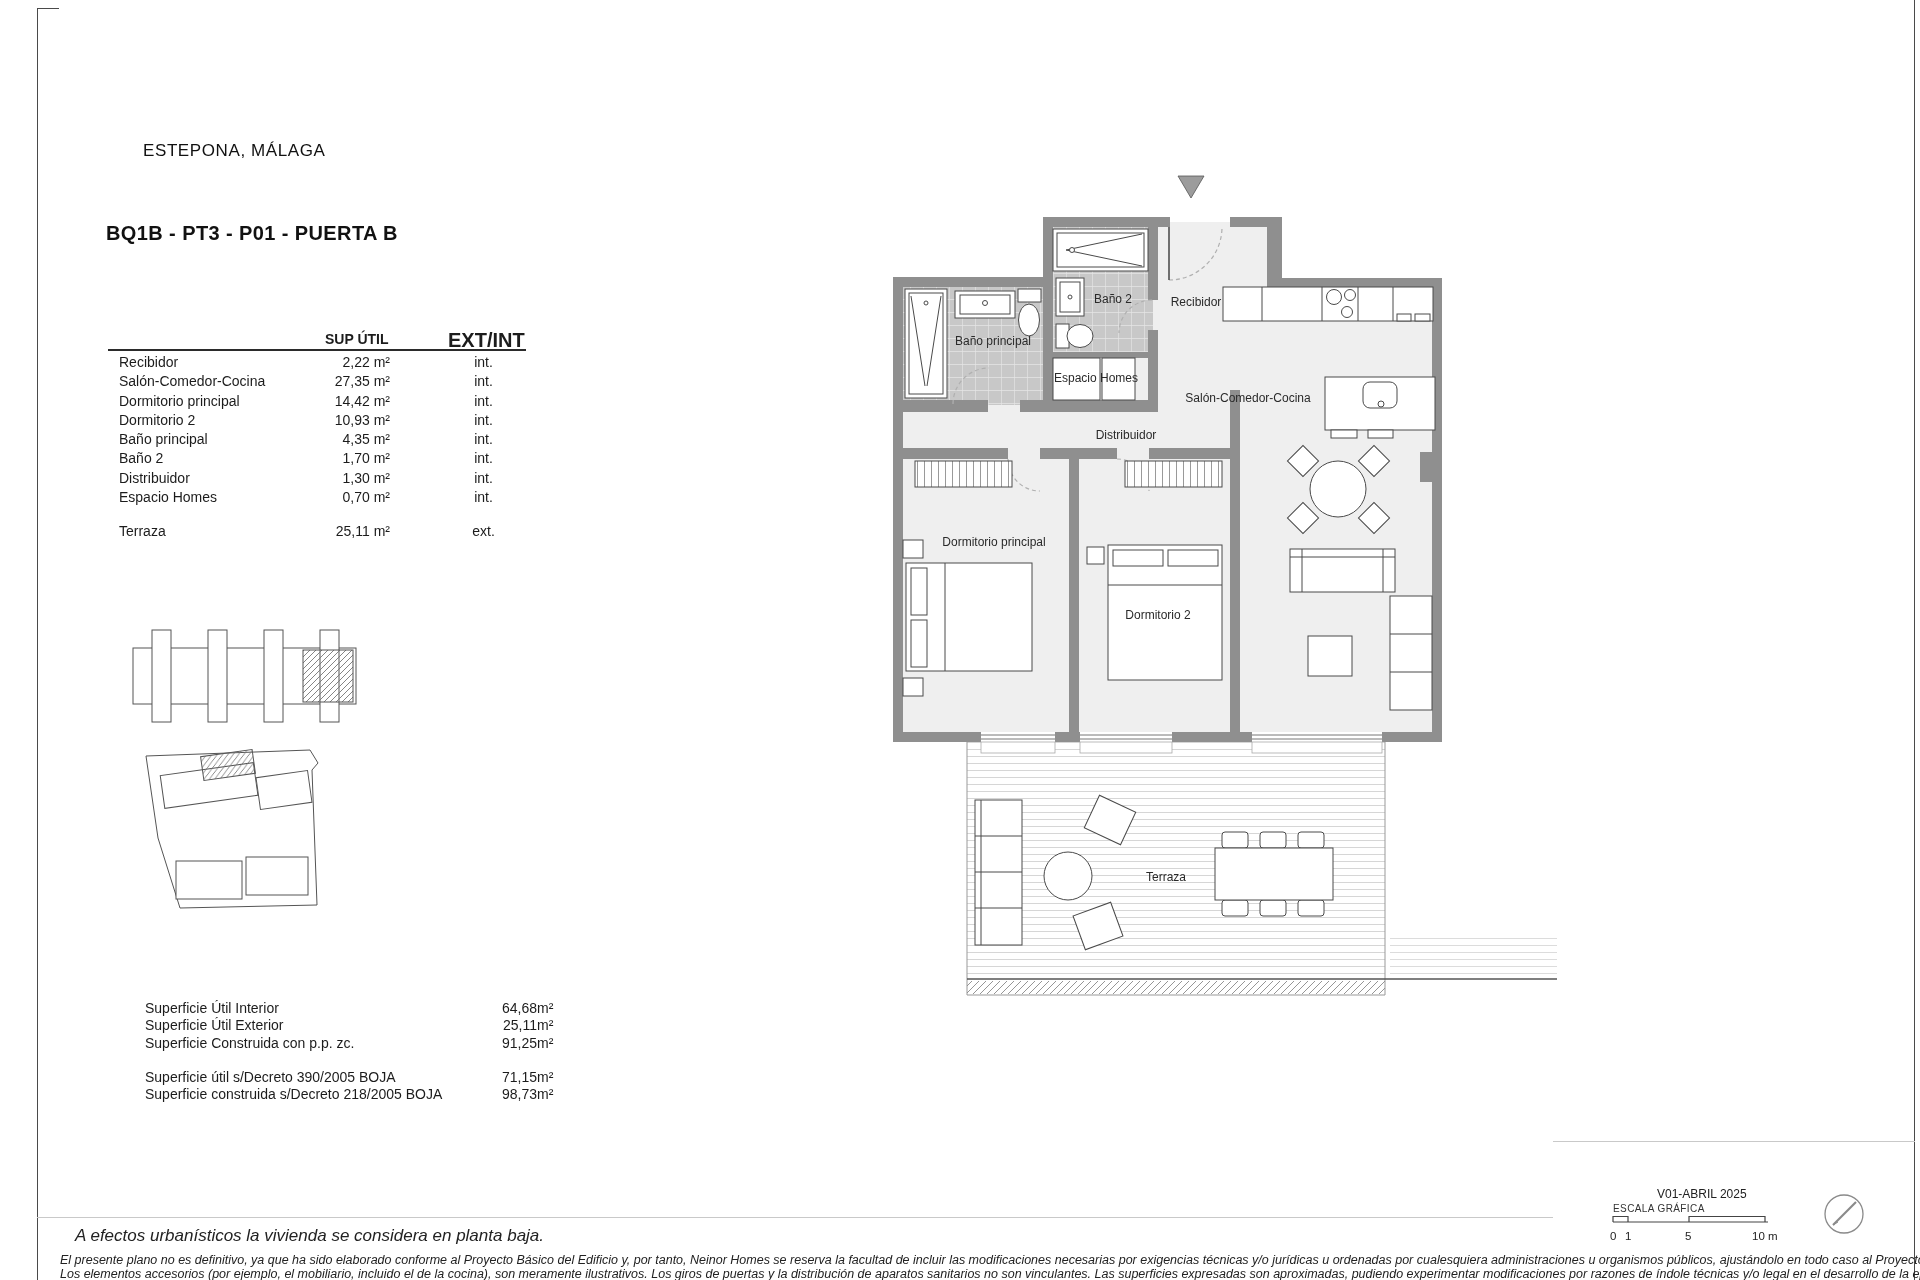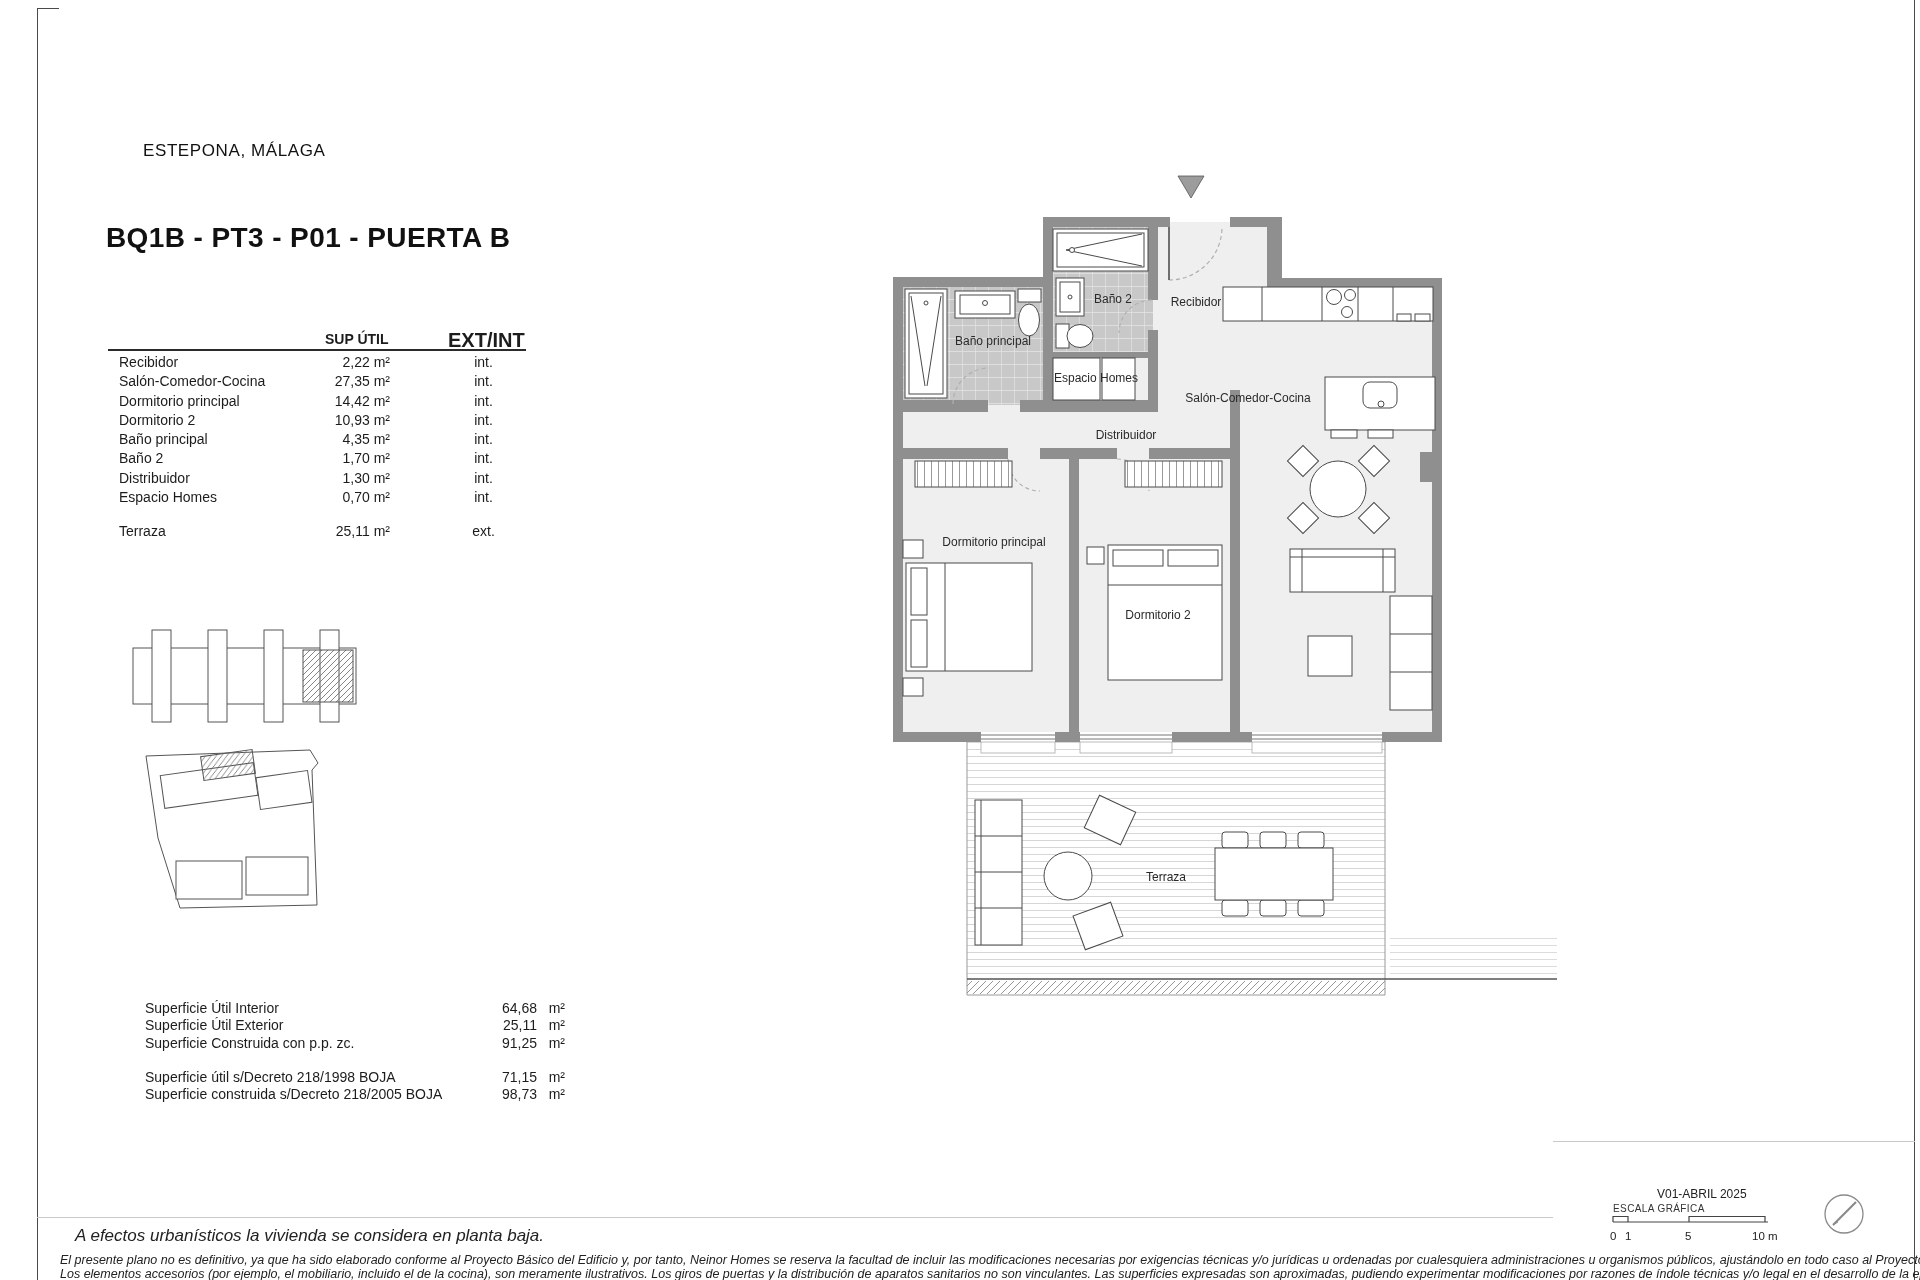--- a/index.html
+++ b/index.html
@@ -6,36 +6,36 @@
   body{
     width:1920px;height:1280px;position:relative;background:#ffffff;
     font-family:"Liberation Sans", sans-serif;color:#1c1c1c;overflow:hidden;
   }
   .abs{position:absolute;}
   
   .frame-line{position:absolute;background:#4a4a4a;}
   .sep-line{position:absolute;background:#c9c9c9;}
   
   #location{left:143px;top:141px;font-size:17px;letter-spacing:.6px;color:#111;}
-  #title{left:106px;top:222px;font-size:28px;font-weight:700;letter-spacing:.4px;color:#111;}
+  #title{left:106px;top:222px;font-size:20px;font-weight:700;letter-spacing:.4px;color:#111;}
   
   #tbl-head-sup{left:325px;top:331px;font-size:14px;font-weight:700;}
   #tbl-head-ext{left:448px;top:329px;font-size:20px;font-weight:700;}
   #tbl-rule{left:108px;top:349px;width:418px;height:2px;background:#2b2b2b;}
   #area-table{left:119px;top:353px;width:406px;font-size:14px;}
   .trow{display:grid;grid-template-columns:201px 70px 135px;line-height:19.3px;}
   .trow .c-name{text-align:left;}
   .trow .c-area{text-align:right;}
   .trow .c-type{text-align:center;padding-left:52px;}
   .trow.terrace{margin-top:15px;}
   
   #summary{left:105px;top:1000px;width:420px;font-size:14px;margin-left:40px;}
   .srow{display:grid;grid-template-columns:1fr 70px 28px;line-height:17.3px;}
   .srow .s-val{text-align:right;}
-  .srow .s-unit{text-align:right;}
+  .srow .s-unit{}
   .srow:nth-child(4){margin-top:17px;}
   
   #note-planta{left:75px;top:1226px;font-size:17px;font-style:italic;white-space:nowrap;color:#222;}
   #note-1{left:60px;top:1253px;font-size:12.5px;font-style:italic;white-space:nowrap;color:#222;}
   #note-2{left:60px;top:1267px;font-size:12.5px;font-style:italic;white-space:nowrap;color:#222;}
   
   #scale-version{left:1613px;top:1187px;font-size:12px;color:#222;margin-left:44px;}
   #scale-caption{left:1613px;top:1203px;font-size:10px;letter-spacing:.4px;color:#333;}
   .scale-tick{position:absolute;top:1230px;font-size:11.5px;color:#222;}
   svg text{font-family:"Liberation Sans", sans-serif;}
@@ -343,21 +343,21 @@
       <span>Superficie Útil Exterior</span>
       <span class="s-val">25,11</span>
       <span class="s-unit">m²</span>
     </div>
   <div class="srow">
       <span>Superficie Construida con p.p. zc.</span>
       <span class="s-val">91,25</span>
       <span class="s-unit">m²</span>
     </div>
   <div class="srow">
-      <span>Superficie útil s/Decreto 218/1998 BOJA</span>
+      <span>Superficie útil s/Decreto 390/2005 BOJA</span>
       <span class="s-val">71,15</span>
       <span class="s-unit">m²</span>
     </div>
   <div class="srow">
       <span>Superficie construida s/Decreto 218/2005 BOJA</span>
       <span class="s-val">98,73</span>
       <span class="s-unit">m²</span>
     </div>
 </div>
 

